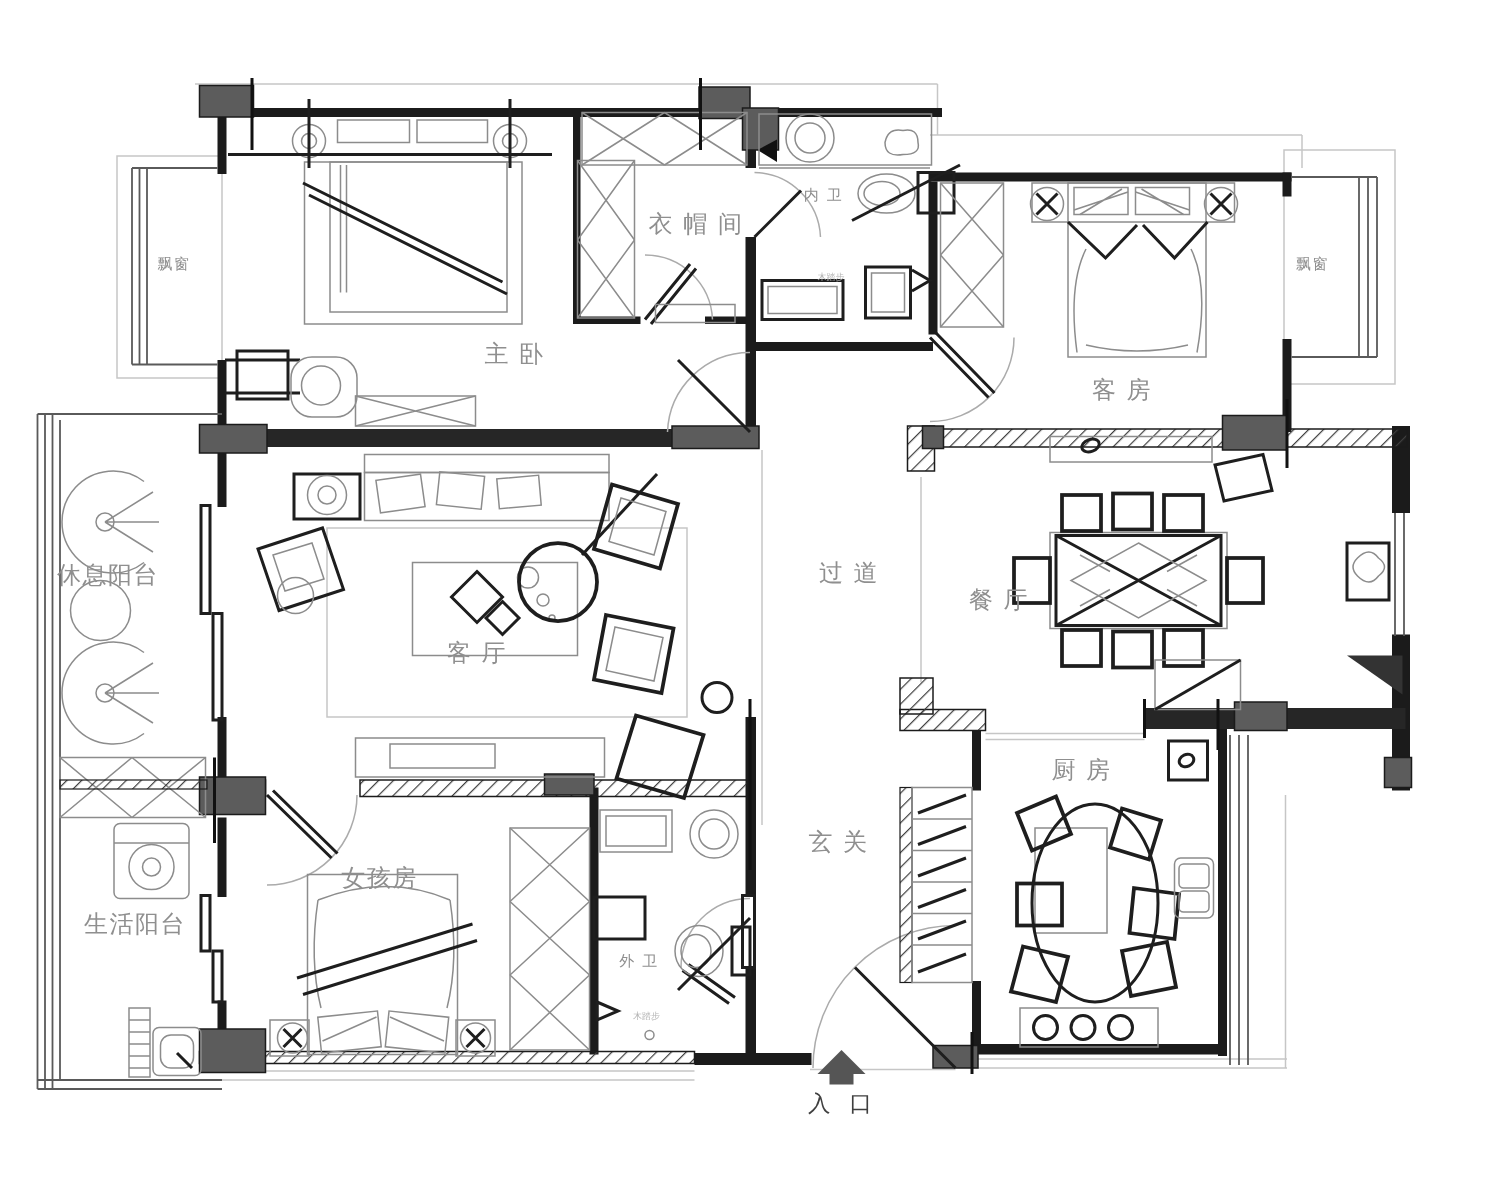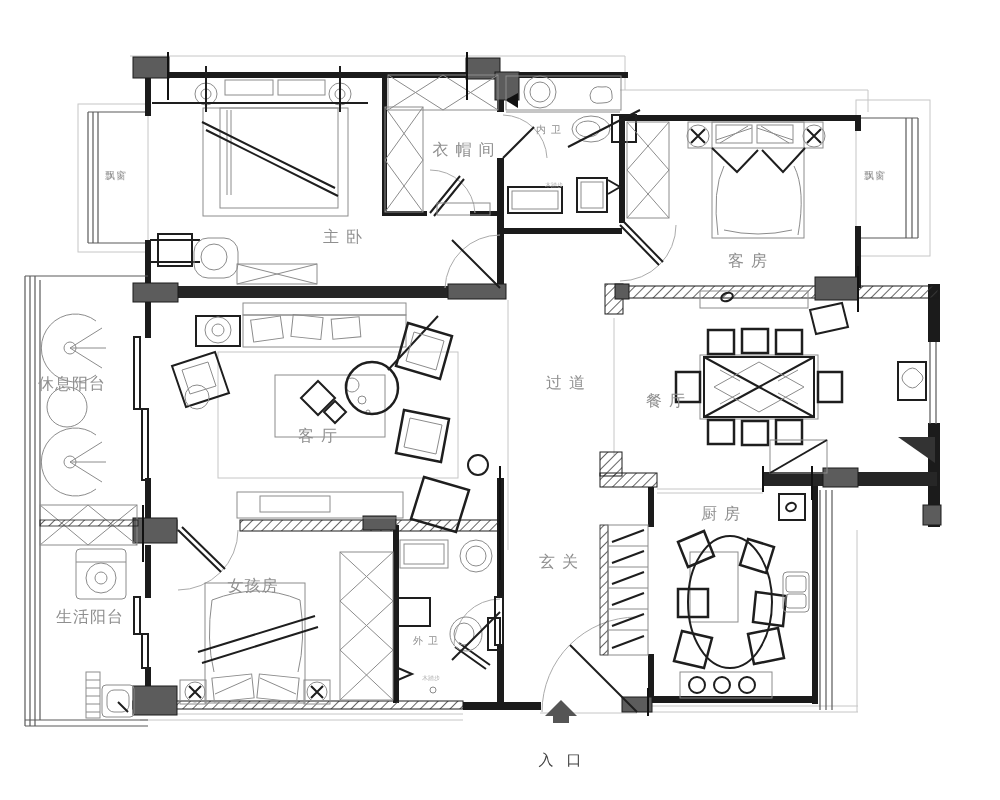--- a/index.html
+++ b/index.html
@@ -386,17 +386,17 @@
 <div class="room-label" style="left:566px;top:383px">过 道</div>
 <div class="room-label" style="left:666px;top:401px">餐 厅</div>
 <div class="room-label" style="left:721px;top:514px">厨 房</div>
 <div class="room-label" style="left:253px;top:586px">女孩房</div>
 <div class="room-label small-label" style="left:426px;top:641px">外 卫</div>
 <div class="room-label" style="left:559px;top:562px">玄 关</div>
 <div class="room-label" style="left:72px;top:384px">休息阳台</div>
 <div class="room-label" style="left:90px;top:617px">生活阳台</div>
 <div class="room-label small-label" style="left:116px;top:176px">飘窗</div>
 <div class="room-label small-label" style="left:875px;top:176px">飘窗</div>
-<div class="entry-label" style="left:562px;top:760px">入 口</div>
+<div class="entry-label" style="left:562px;top:736px">入 口</div>
 <div class="tiny-note" style="left:554px;top:185px">木踏步</div>
 <div class="tiny-note" style="left:431px;top:678px">木踏步</div>
 
 </div>
 
 </body></html>

